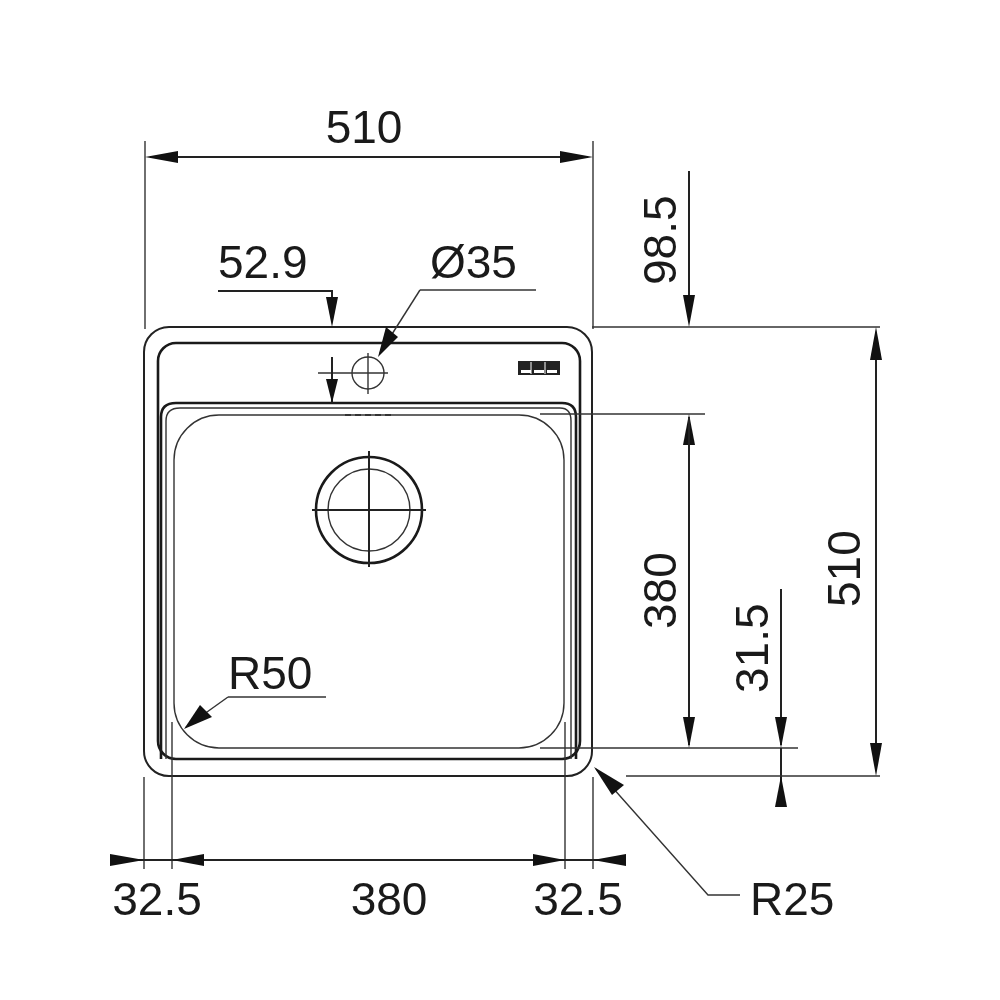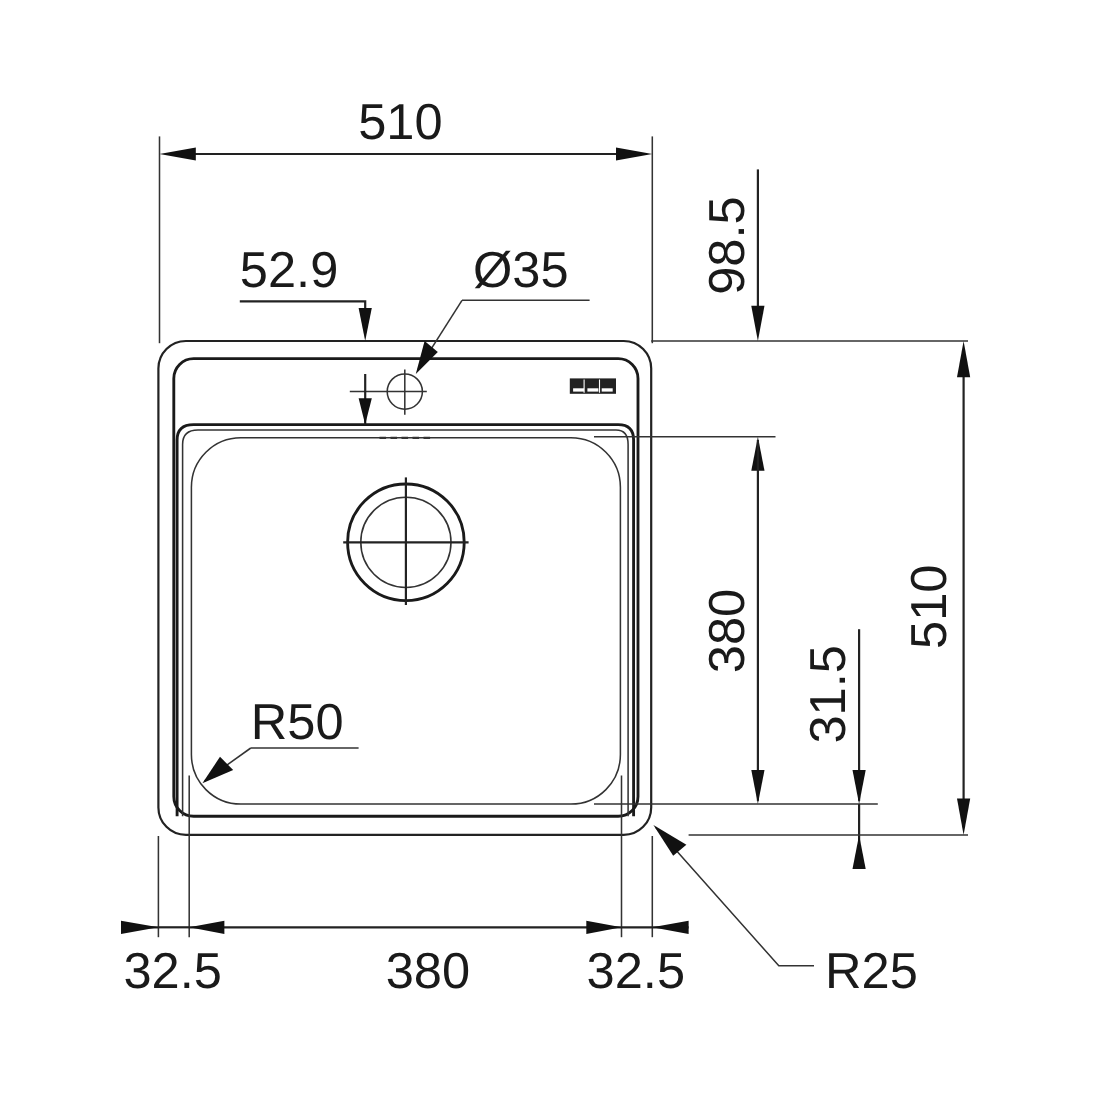--- a/index.html
+++ b/index.html
@@ -1,17 +1,17 @@
 <!DOCTYPE html>
 <html><head>
   <meta charset="utf-8">
   <style>
     html, body { margin: 0; padding: 0; background: #ffffff; }
     body { width: 1000px; height: 1000px; overflow: hidden; }
-    #drawing { position: absolute; left: 0; top: 0; width: 1000px; height: 849px; }
+    #drawing { position: absolute; left: 0; top: 17px; width: 1000px; height: 849px; }
     svg text {
       font-family: "Liberation Sans", "DejaVu Sans", sans-serif;
       font-size: 46px;
       fill: #1a1a1a;
     }
     .thick { stroke: #1a1a1a; stroke-width: 2.6; fill: none; }
     .med { stroke: #222; stroke-width: 2; fill: none; }
     .thin { stroke: #333; stroke-width: 1.4; fill: none; }
     .arrow { fill: #111; stroke: none; }
   </style>

